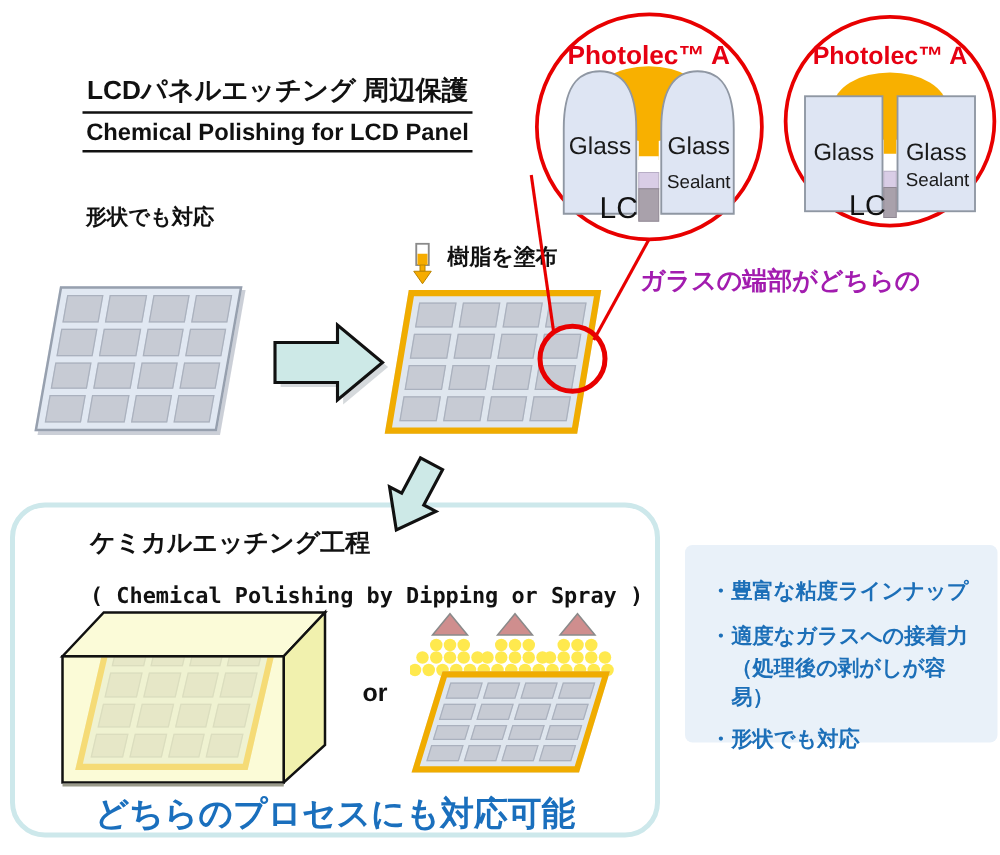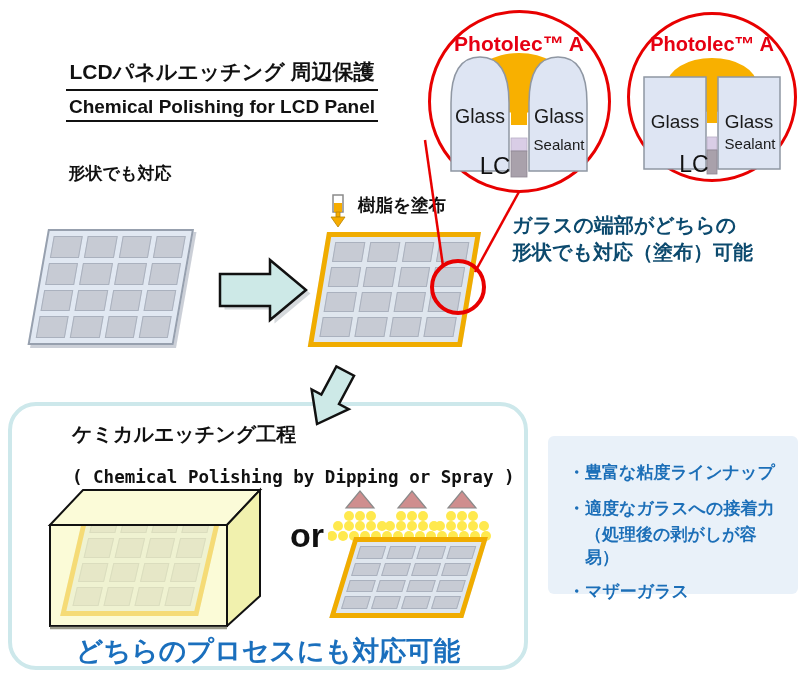--- a/index.html
+++ b/index.html
@@ -37,35 +37,35 @@
   .circle-2{left:627px;top:12px;width:170px;height:170px;}
   .mag-circle svg{position:absolute;left:0;top:0;}
   svg text{font-family:"Liberation Sans",sans-serif;}
 
   .spot-circle{position:absolute;left:430px;top:259px;width:56px;height:56px;
                border:4px solid #e80000;border-radius:50%;box-sizing:border-box;
                background:transparent;z-index:4;}
   .redlines{position:absolute;left:0;top:0;z-index:3;pointer-events:none;}
 
   .blue-note{position:absolute;left:512px;top:212px;font-size:20px;font-weight:bold;
-             color:#0c4a6e;line-height:1.35;z-index:6;}
+             color:#a21caf;line-height:1.35;z-index:6;}
 
   
   .arrow-right{position:absolute;left:216px;top:256px;z-index:2;}
   .arrow-down{position:absolute;left:286px;top:358px;z-index:6;}
 
   
   .process-box{position:absolute;left:8px;top:402px;width:520px;height:268px;
                box-sizing:border-box;border:4px solid #cde8eb;border-radius:28px;
                background:#fff;z-index:1;}
   .process-title{position:absolute;left:72px;top:421px;z-index:2;}
   .process-title-ja{font-size:20px;font-weight:bold;}
   .process-title-en{font-size:17.5px;font-weight:bold;font-family:"DejaVu Sans Mono",monospace;margin-top:19px;}
   .tank-svg{position:absolute;left:40px;top:478px;z-index:3;}
-  .or-label{position:absolute;left:290px;top:516px;font-size:34px;font-weight:bold;z-index:2;}
+  .or-label{position:absolute;left:290px;top:544px;font-size:20px;font-weight:bold;z-index:2;}
   .spray-svg{position:absolute;left:328px;top:484px;z-index:2;}
   .process-note{position:absolute;left:8px;top:633px;width:520px;text-align:center;
                 font-size:27px;font-weight:bold;color:#1a6fbd;z-index:2;}
 
   
   .features-box{position:absolute;left:548px;top:420px;width:250px;height:158px;
                 box-sizing:border-box;background:#e9f1f9;border-radius:6px;
                 padding:25px 10px 0 20px;z-index:2;margin-top:16px;}
   .feat{color:#1c6fb8;font-weight:bold;font-size:17px;}
   .feat-1{margin-bottom:13px;}
@@ -172,21 +172,20 @@
       <text x="82" y="36" text-anchor="middle" font-size="20" font-weight="bold" fill="#e60012">Photolec™ A</text>
       <text x="45" y="113" text-anchor="middle" font-size="19" fill="#1a1a1a">Glass</text>
       <text x="119" y="113" text-anchor="middle" font-size="19" fill="#1a1a1a">Glass</text>
       <text x="120" y="134" text-anchor="middle" font-size="15" fill="#1a1a1a">Sealant</text>
       <text x="64" y="157" text-anchor="middle" font-size="23" fill="#111">LC</text>
     </svg>
   </div>
 
   <div class="blue-note">
     <div>ガラスの端部がどちらの</div>
-    <div>形状でも対応（塗布）可能</div>
   </div>
 
   <svg class="arrow-down" width="92" height="78">
     <g transform="translate(47,36) rotate(118)">
       <polygon points="-26,-10 6,-10 6,-21 34,0 6,21 6,10 -26,10" fill="#cde9e7" stroke="#111" stroke-width="2.5"></polygon>
     </g>
   </svg>
 
   <div class="process-box"></div>
   <div class="process-title">
@@ -287,16 +286,16 @@
       <div class="cell"></div>
       <div class="cell"></div>
     </div>
 
   <div class="process-note">どちらのプロセスにも対応可能</div>
 
   <div class="features-box">
     <div class="feat feat-1">・豊富な粘度ラインナップ</div>
     <div class="feat feat-2">・適度なガラスへの接着力</div>
     <div class="feat feat-sub">（処理後の剥がしが容易）</div>
-    <div class="feat">・マザーガラス</div>
+    <div class="feat">・形状でも対応</div>
   </div>
 
 </div>
 
 </body></html>

